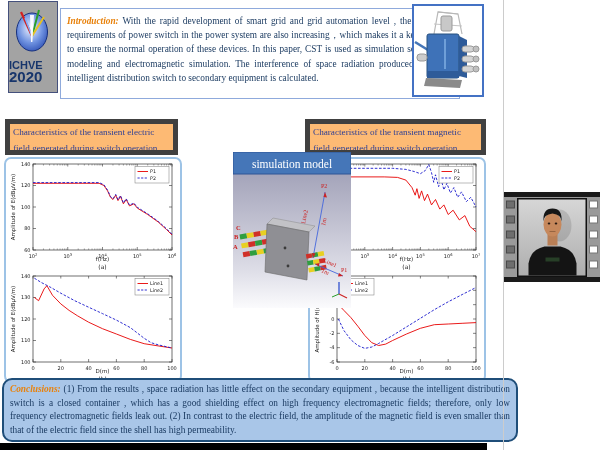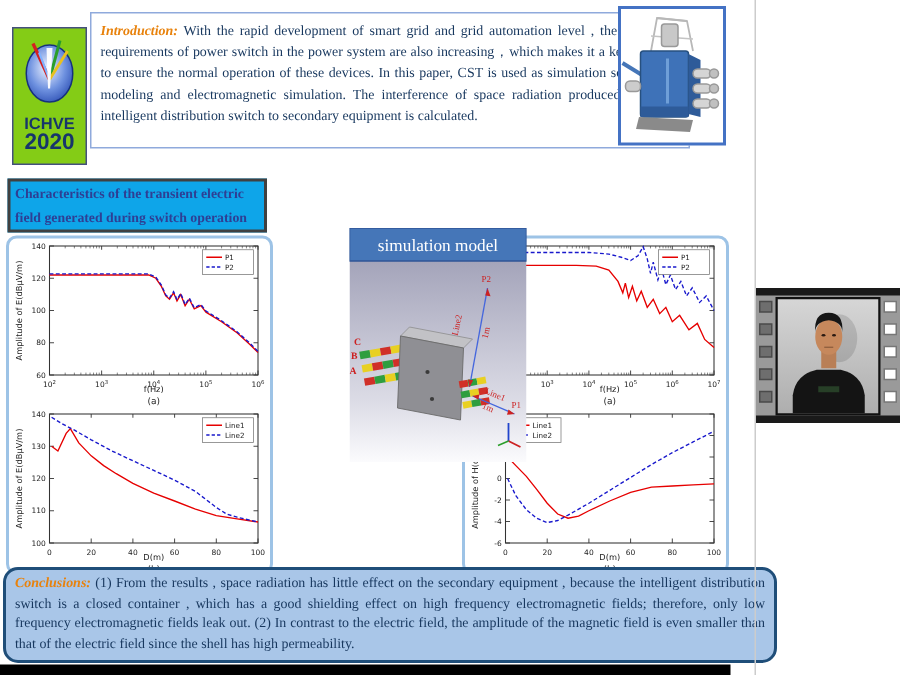--- a/index.html
+++ b/index.html
@@ -1,33 +1,33 @@
 <!DOCTYPE html>
 <html><head>
 <meta charset="utf-8">
 <style>
   html,body{margin:0;padding:0;background:#fff;}
   #canvas{position:relative;width:600px;height:450px;background:#ffffff;overflow:hidden;
           font-family:"Liberation Serif",serif;}
   
   .slide{position:absolute;left:0;top:0;width:488px;height:450px;background:#fff;}
-  .logo-box{position:absolute;left:8px;top:18px;width:48px;height:90px;background:#84cc16;
-            border:1px solid #44507c;text-align:center;}
+  .logo-box{position:absolute;left:8px;top:1px;width:48px;height:90px;background:#a3a3a3;
+            border:1px solid #44507c;}
   .logo-t{font-weight:bold;color:#17356b;font-size:11px;line-height:12px;margin-top:1px;
           font-family:"Liberation Sans",sans-serif;letter-spacing:0;}
   .logo-y{font-weight:bold;color:#17356b;font-size:15px;line-height:12px;
           font-family:"Liberation Sans",sans-serif;}
   .intro-box{position:absolute;left:60px;top:8px;width:400px;height:91px;
              border:1px solid #8faadc;padding:5px 6px 0 6px;box-sizing:border-box;
              font-size:9.3px;line-height:14.2px;color:#17375e;text-align:justify;}
   .lead{color:#e8820c;font-style:italic;font-weight:bold;}
   .device-box{position:absolute;left:412px;top:4px;width:72px;height:93px;background:#fff;
               border:2px solid #4472c4;box-sizing:border-box;}
-  .ptitle{position:absolute;top:119px;height:36px;background:#0ea5e9;border:2px solid #404040;
-          box-sizing:border-box;color:#2e3f94;font-weight:bold;font-size:9.2px;
+  .ptitle{position:absolute;top:119px;height:36px;background:#fdba74;border:5px solid #404040;
+          box-sizing:border-box;color:#2e3f94;font-weight:normal;font-size:9.2px;
           line-height:16px;padding:0 3px;overflow:hidden;}
   .ptitle.pl{left:5px;width:173px;}
   .ptitle.pr{left:305px;width:181px;}
   .cgroup{position:absolute;top:157px;height:226px;border:2px solid #9dc3e6;border-radius:7px;
           box-sizing:border-box;background:#fff;}
   .cgroup.cl{left:4px;width:178px;}
   .cgroup.cr{left:308px;width:178px;}
   .chart{width:170px;height:112px;margin:0 auto;}
   .plot text{fill:#222;font-family:"DejaVu Sans",sans-serif;}
   .tk{font-size:5px;} .ax{font-size:5.5px;} .cap{font-size:6px;} .lg{font-size:4.8px;}
@@ -84,20 +84,21 @@
         <circle cx="62" cy="43" r="3" fill="#c0c0c0" stroke="#999"></circle>
         <rect x="48" y="50" width="12" height="6" rx="3" fill="#d5d5d5" stroke="#9a9a9a"></rect>
         <circle cx="62" cy="53" r="3" fill="#c0c0c0" stroke="#999"></circle>
         <rect x="48" y="60" width="12" height="6" rx="3" fill="#d5d5d5" stroke="#9a9a9a"></rect>
         <circle cx="62" cy="63" r="3" fill="#c0c0c0" stroke="#999"></circle>
         <polygon points="12,72 48,74 46,82 10,80" fill="#8a8a8a"></polygon>
       </svg>
     </div>
 
     <div class="ptitle pl">Characteristics of the transient electric field generated during switch operation</div>
+    <div class="ptitle pr">Characteristics of the transient magnetic field generated during switch operation</div>
 
     <div class="cgroup cl">
       <div class="chart"><svg width="170" height="112" viewBox="0 0 170 112" class="plot">
             <rect x="25" y="5" width="139" height="86" fill="#fff" stroke="#333" stroke-width="0.7"></rect>
             <line x1="25" y1="91" x2="25" y2="88" stroke="#333" stroke-width="0.6"></line>
             <line x1="25" y1="5" x2="25" y2="7.5" stroke="#333" stroke-width="0.6"></line>
             <text x="25" y="99" class="tk" text-anchor="middle">10<tspan dy="-2" style="font-size:3.6px">2</tspan></text>
             <line x1="35.46079234932335" y1="91" x2="35.46079234932335" y2="89.4" stroke="#333" stroke-width="0.4"></line>
             <line x1="35.46079234932335" y1="5" x2="35.46079234932335" y2="6.6" stroke="#333" stroke-width="0.4"></line>
             <line x1="41.579963601508275" y1="91" x2="41.579963601508275" y2="89.4" stroke="#333" stroke-width="0.4"></line>

